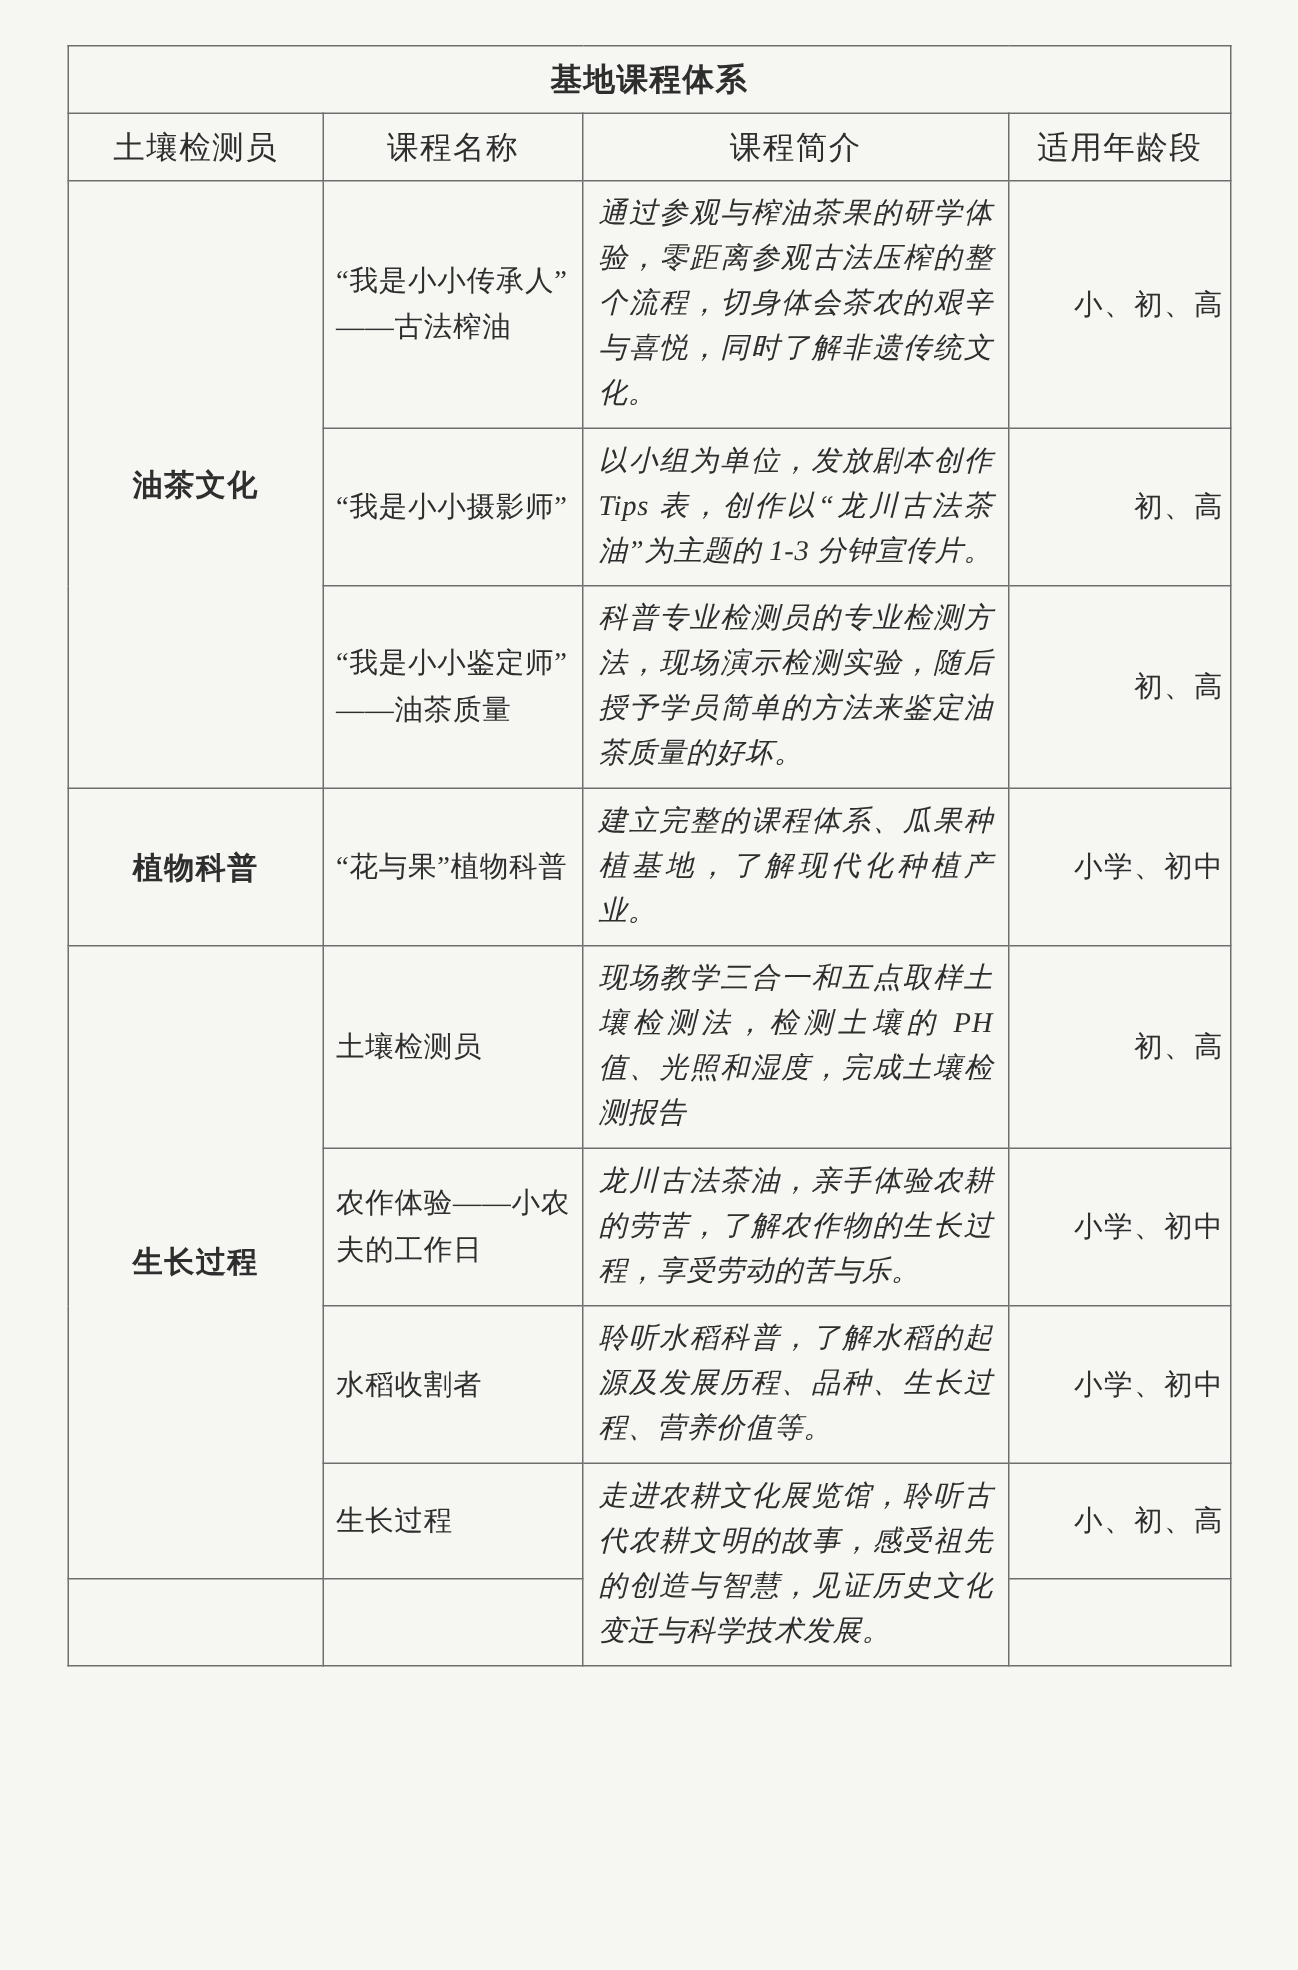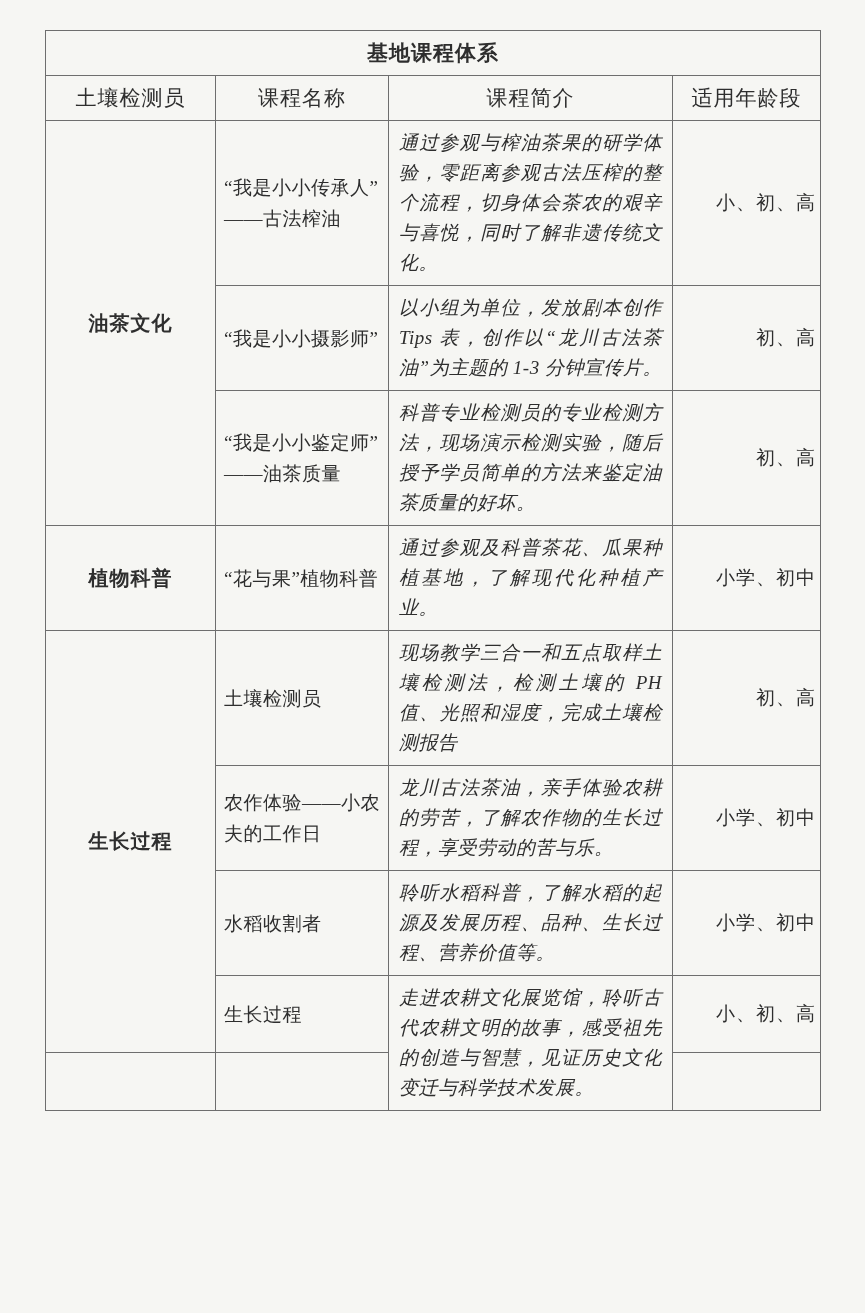--- a/index.html
+++ b/index.html
@@ -135,21 +135,21 @@
         </tr>
         <tr>
           <td class="course">“我是小小鉴定师”
 ——油茶质量</td>
           <td class="desc">科普专业检测员的专业检测方法，现场演示检测实验，随后授予学员简单的方法来鉴定油茶质量的好坏。</td>
           <td class="age">初、高</td>
         </tr>
         <tr>
           <td class="theme">植物科普</td>
           <td class="course">“花与果”植物科普</td>
-          <td class="desc">通过参观及科普茶花、瓜果种植基地，了解现代化种植产业。</td>
+          <td class="desc">建立完整的课程体系、瓜果种植基地，了解现代化种植产业。</td>
           <td class="age">小学、初中</td>
         </tr>
         <tr>
           <td rowspan="4" class="theme">生长过程</td>
           <td class="course">土壤检测员</td>
           <td class="desc">现场教学三合一和五点取样土壤检测法，检测土壤的 PH 值、光照和湿度，完成土壤检测报告</td>
           <td class="age">初、高</td>
         </tr>
         <tr>
           <td class="course">农作体验——小农

